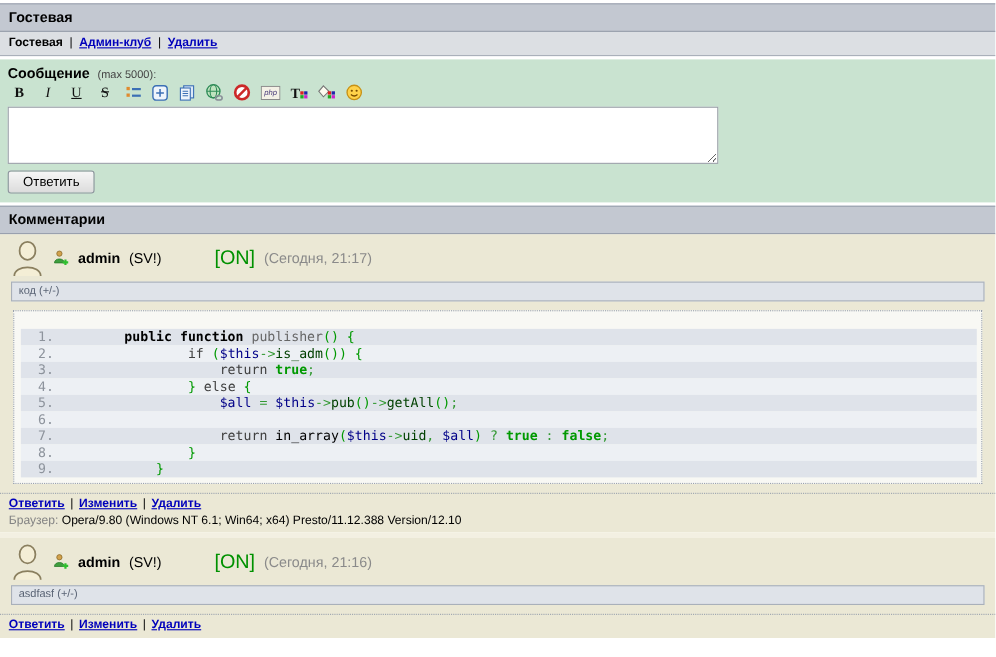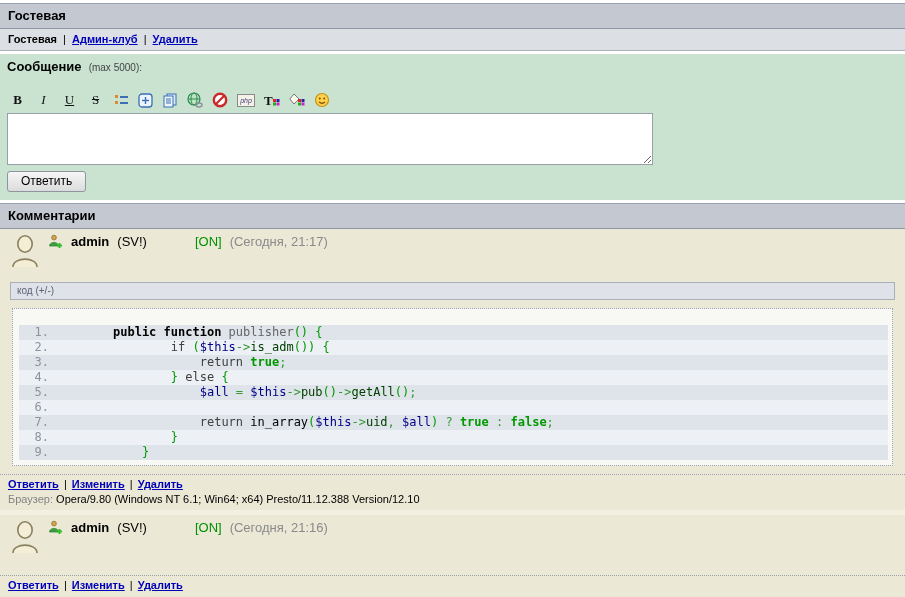--- a/index.html
+++ b/index.html
@@ -31,21 +31,21 @@
   }
   .nav-row .sep { color:#000; font-weight:normal; padding:0 3px; }
   .nav-current { font-weight:bold; color:#000; }
 
   
   .form-section {
     background:#c9e3d0;
     margin-top:3px;
     padding:5px 7px 8px 7px;
   }
-  .form-label-row { margin-bottom:16px; }
+  .form-label-row { margin-bottom:0; }
   .form-label { font-size:13px; font-weight:bold; }
   .form-hint { font-size:10px; color:#444; margin-left:4px; }
   .toolbar { display:flex; align-items:center; gap:9px; padding:2px 2px 5px 2px; }
   .tb-btn {
     width:17px; height:16px; display:inline-flex; align-items:center; justify-content:center;
     cursor:pointer; background:transparent; border:none; padding:0;
     font-family:"Liberation Serif", serif; font-size:13px; color:#111;
   }
   .tb-b { font-weight:bold; }
   .tb-i { font-style:italic; }
@@ -63,24 +63,24 @@
     background:linear-gradient(#f6f6f6,#dcdcdc);
     border:1px solid #8e959e; border-radius:3px;
     cursor:pointer;
   }
 
   
   .comments-bar { margin-top:3px; }
   .comment { background:#ebe8d5; padding-bottom:4px; }
   .comment-gap { height:5px; background:#f3f0e2; }
 
-  .comment-header { display:flex; gap:8px; padding:5px 10px 4px 10px; height:52px; }
+  .comment-header { display:flex; align-items:center; gap:8px; padding:5px 10px 4px 10px; height:42px; }
   .author { font-size:13px; font-weight:bold; }
   .author-suffix { font-size:13px; color:#000; }
-  .status-on { font-size:13px; color:#009100;padding-left:40px; }
+  .status-on { font-size:18px; color:#009100;padding-left:40px; }
   .timestamp { font-size:13px; color:#8a8a8a; }
 
   .spoiler-bar {
     margin:1px 10px 0 10px;
     background:#dfe3e9;
     border:1px solid #a9b0ba;
     color:#5a6475;
     font-size:10px;
     padding:2px 6px 3px 6px;
     cursor:pointer;
@@ -304,20 +304,21 @@
         <line x1="11.5" y1="9" x2="11.5" y2="14" stroke="#2fbf2f" stroke-width="2"></line>
         <line x1="9" y1="11.5" x2="14" y2="11.5" stroke="#2fbf2f" stroke-width="2"></line>
       </svg>
     </span>
     <span class="author">admin</span>
     <span class="author-suffix">(SV!)</span>
     <span class="status-on">[ON]</span>
     <span class="timestamp">(Сегодня, 21:16)</span>
   </div>
 
+  <div class="spoiler-bar">asdfasf (+/-)</div>
 
   <div class="dotted-sep" style="margin-top:8px;"></div>
   <div class="actions-row">
     <a>Ответить</a>
     <span class="sep">|</span>
     <a>Изменить</a>
     <span class="sep">|</span>
     <a>Удалить</a>
   </div>
 </div>

